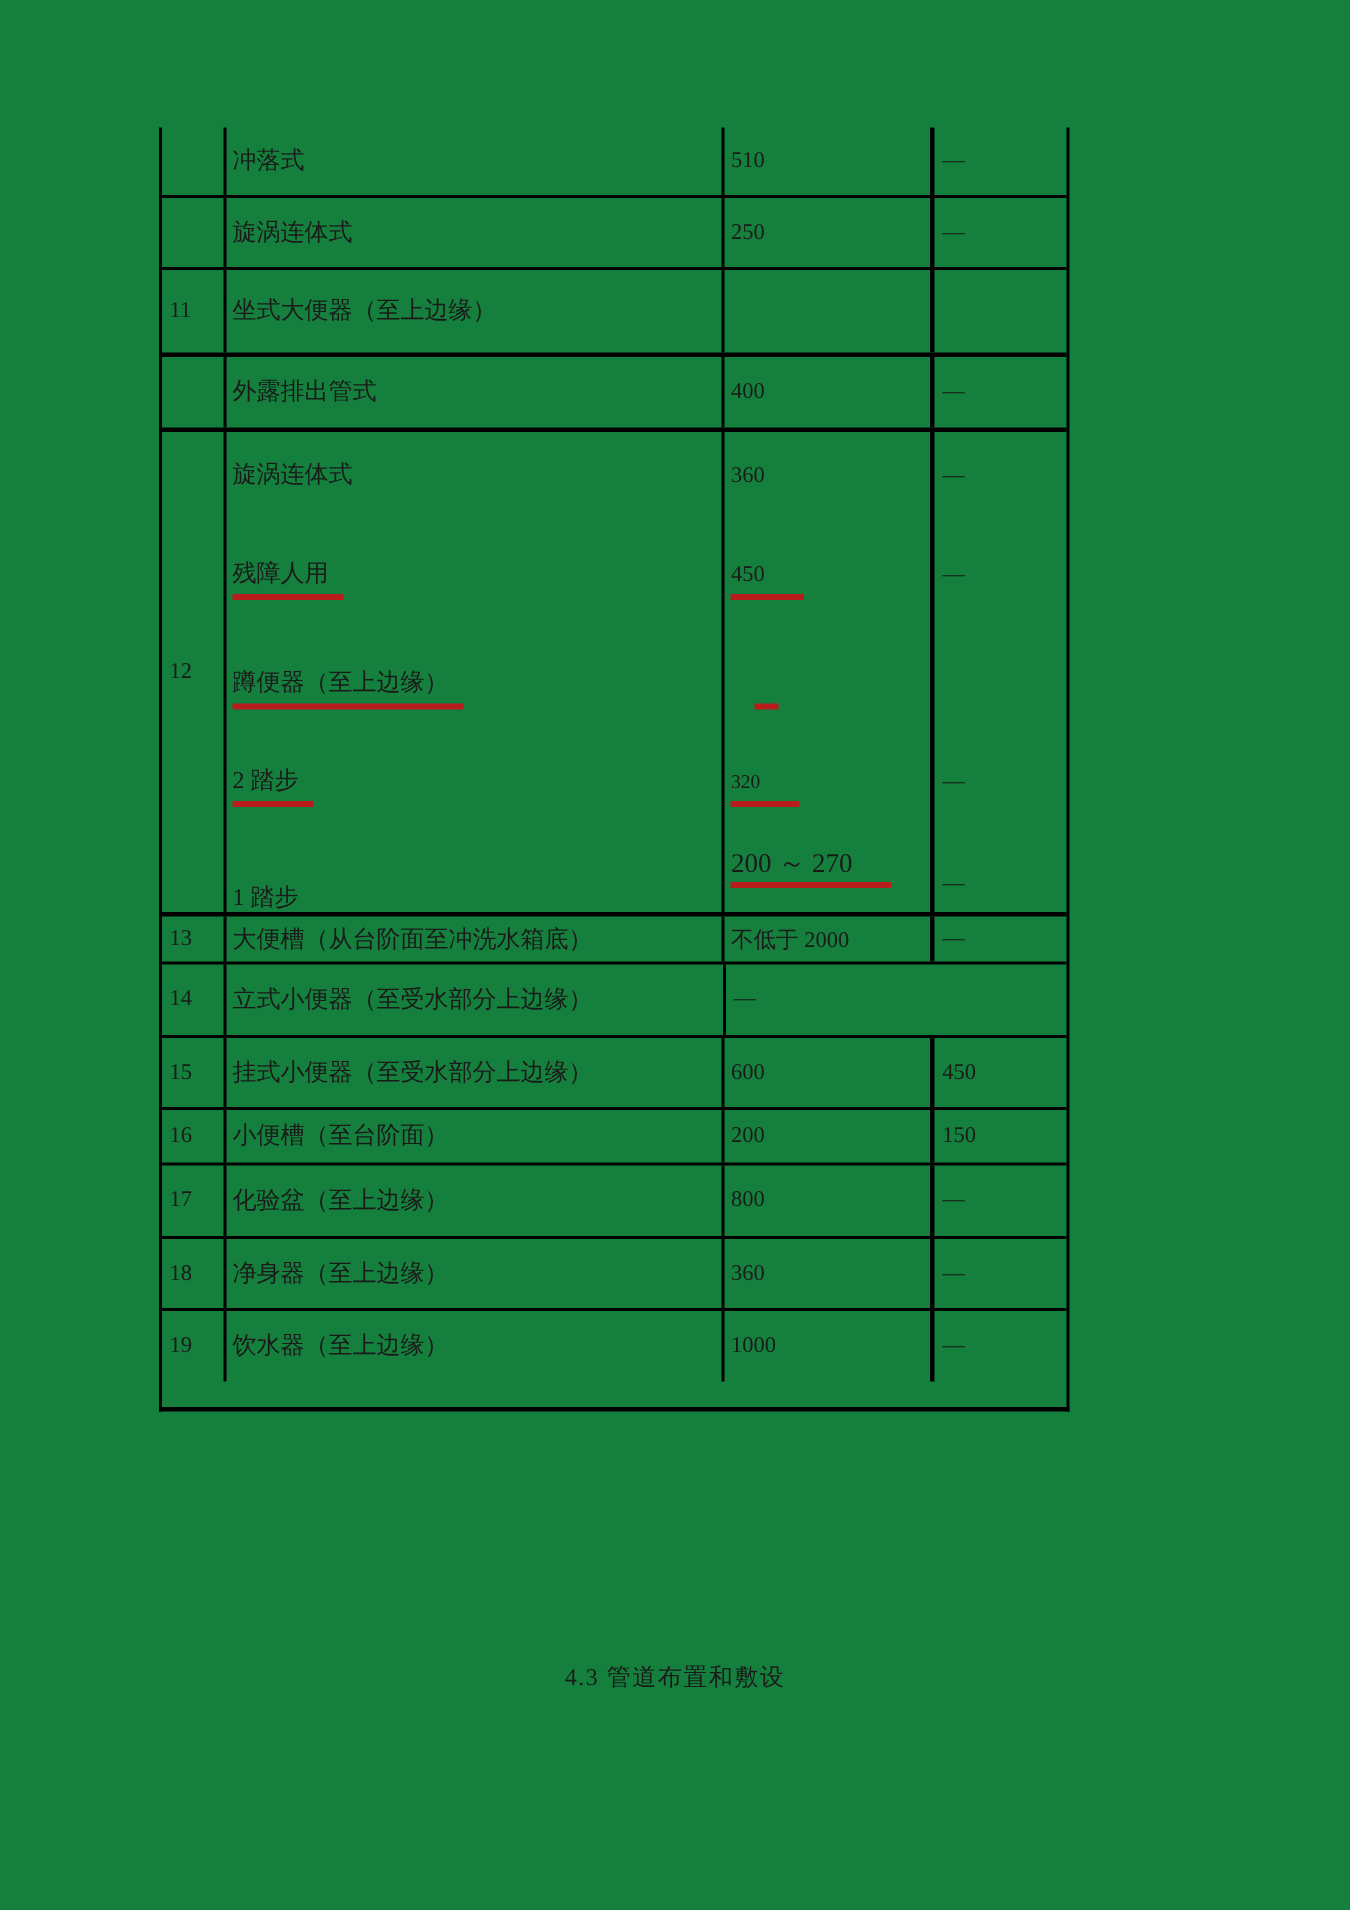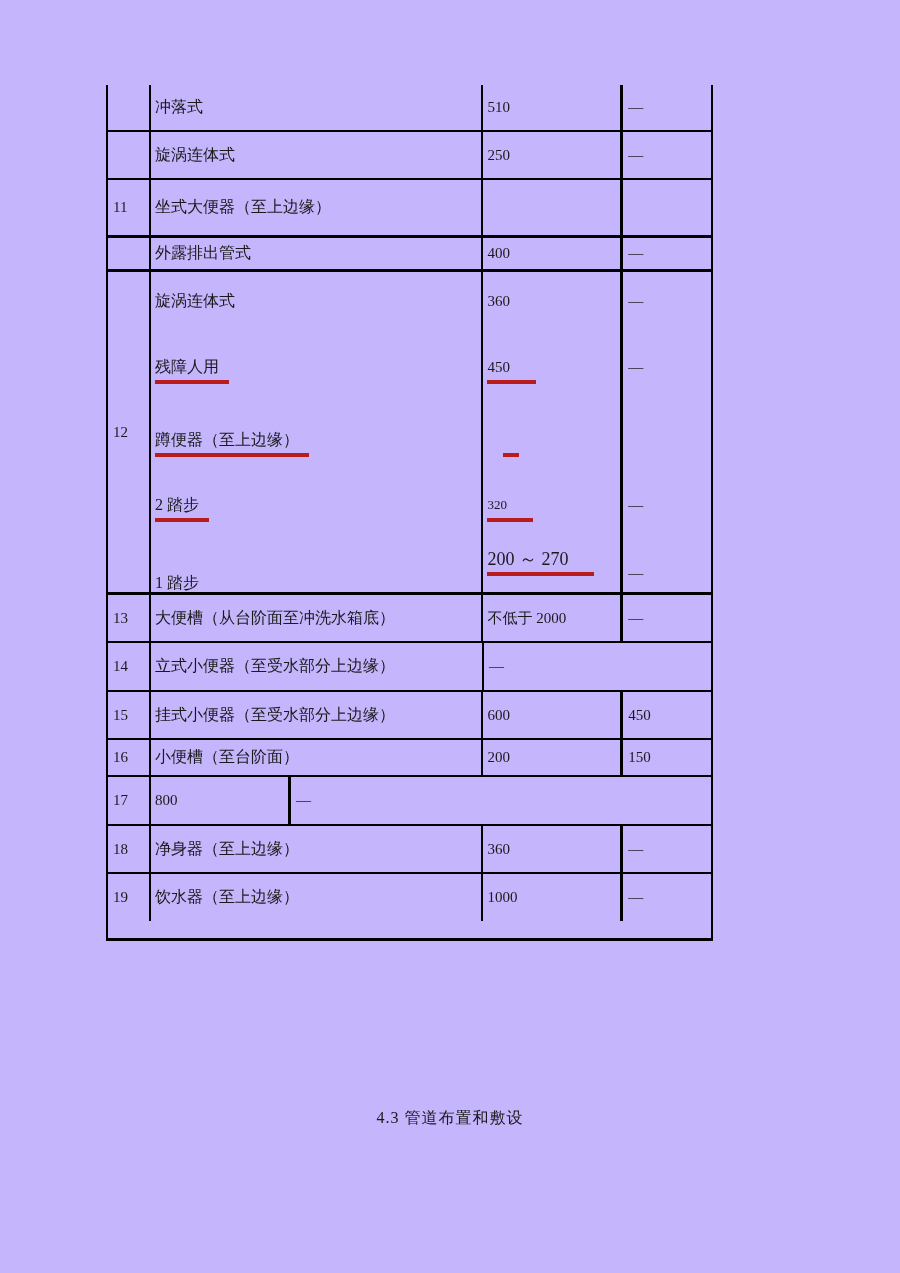--- a/index.html
+++ b/index.html
@@ -1,17 +1,17 @@
 <!DOCTYPE html>
 <html><head>
 <meta charset="utf-8">
 <style>
   html,body{margin:0;padding:0;background:#ffffff;}
   #page{
-    position:relative;width:900px;height:1273px;background:#c4b5fd;
+    position:relative;width:900px;height:1273px;background:#15803d;
     font-family:"Liberation Serif","DejaVu Serif",serif;
     color:#1a1a1a;overflow:hidden;
   }
   
   #fixture-table{
     position:absolute;left:106px;top:85px;width:607px;height:856px;
     border-left:2px solid #000;border-right:2px solid #000;border-bottom:3px solid #000;
     box-sizing:border-box;
   }
   .trow{display:flex;box-sizing:border-box;width:100%;}
@@ -56,21 +56,21 @@
       <div class="cell c-ext">—</div>
     </div>
 
     <div class="trow bt2" style="height:57px">
       <div class="cell c-num">11</div>
       <div class="cell c-desc">坐式大便器（至上边缘）</div>
       <div class="cell c-val"></div>
       <div class="cell c-ext"></div>
     </div>
 
-    <div class="trow bt3" style="height:34px">
+    <div class="trow bt3" style="height:50px">
       <div class="cell c-num"></div>
       <div class="cell c-desc">外露排出管式</div>
       <div class="cell c-val">400</div>
       <div class="cell c-ext">—</div>
     </div>
 
     <div class="trow bt3" style="height:323px">
       <div class="cell c-num">12</div>
 
       <div class="cell c-desc tallcell">
@@ -90,21 +90,21 @@
       </div>
 
       <div class="cell c-ext tallcell">
         <span class="subline" style="top:18px;font-size:15px">—</span>
         <span class="subline" style="top:84px;font-size:15px">—</span>
         <span class="subline" style="top:222px;font-size:15px">—</span>
         <span class="subline" style="top:290px;font-size:15px">—</span>
       </div>
     </div>
 
-    <div class="trow bt3" style="height:49px">
+    <div class="trow bt3" style="height:33px">
       <div class="cell c-num">13</div>
       <div class="cell c-desc">大便槽（从台阶面至冲洗水箱底）</div>
       <div class="cell c-val">不低于 2000</div>
       <div class="cell c-ext">—</div>
     </div>
 
     <div class="trow bt2" style="height:49px">
       <div class="cell c-num">14</div>
       <div class="cell c-desc">立式小便器（至受水部分上边缘）</div>
       <div class="cell c-ext">—</div>
@@ -119,20 +119,21 @@
 
     <div class="trow bt2" style="height:37px">
       <div class="cell c-num">16</div>
       <div class="cell c-desc">小便槽（至台阶面）</div>
       <div class="cell c-val">200</div>
       <div class="cell c-ext">150</div>
     </div>
 
     <div class="trow bt2" style="height:49px">
       <div class="cell c-num">17</div>
+      <div class="cell c-desc">化验盆（至上边缘）</div>
       <div class="cell c-val">800</div>
       <div class="cell c-ext">—</div>
     </div>
 
     <div class="trow bt2" style="height:48px">
       <div class="cell c-num">18</div>
       <div class="cell c-desc">净身器（至上边缘）</div>
       <div class="cell c-val">360</div>
       <div class="cell c-ext">—</div>
     </div>

